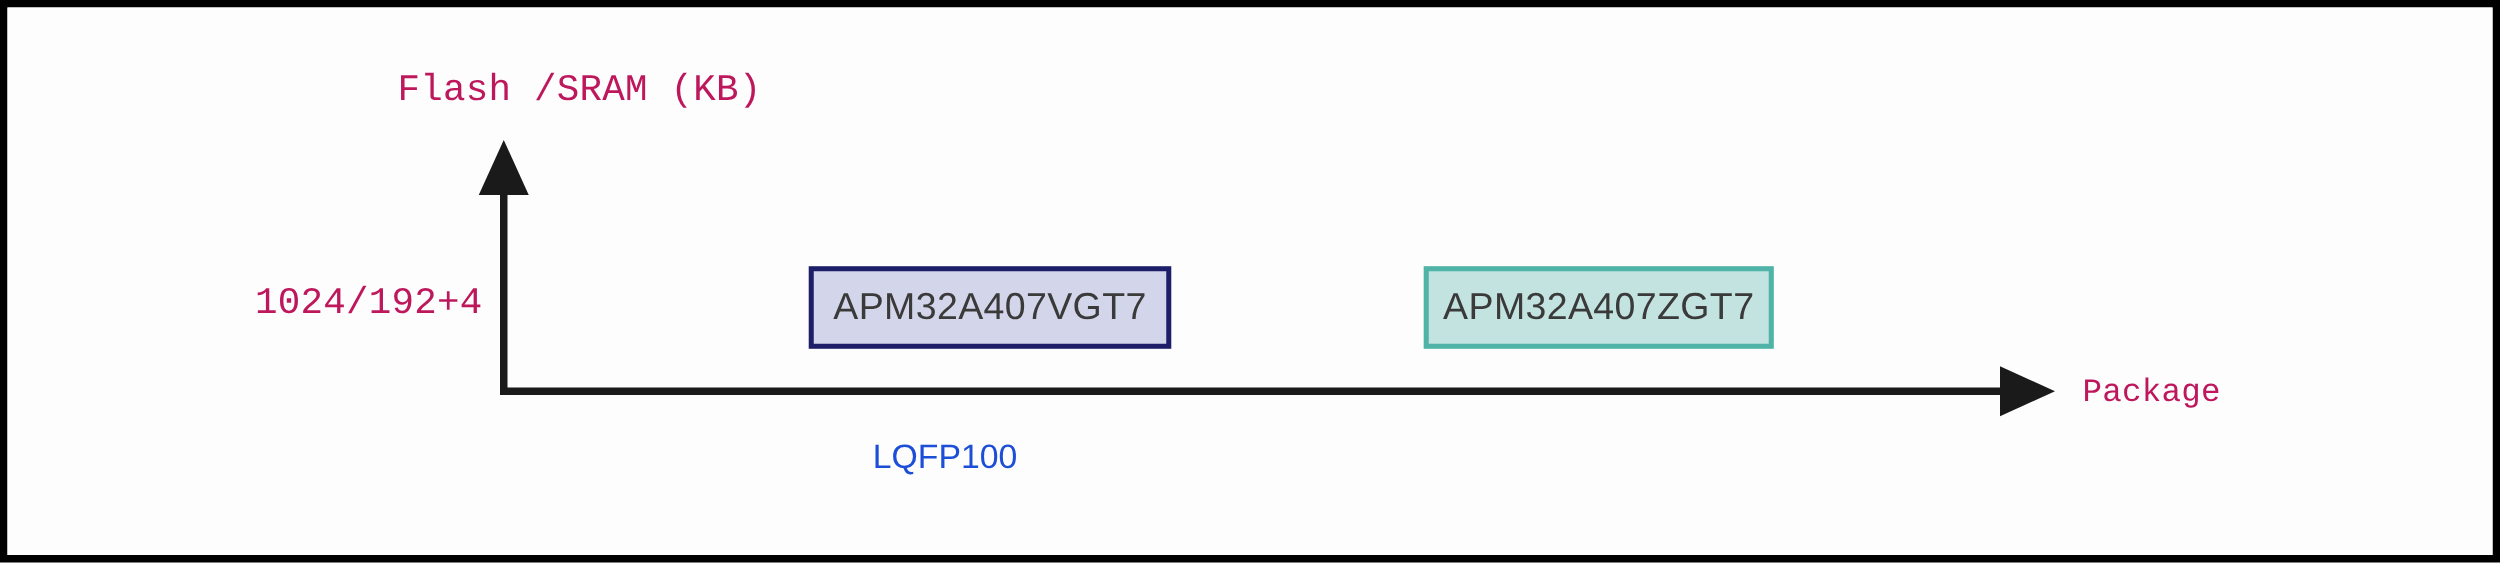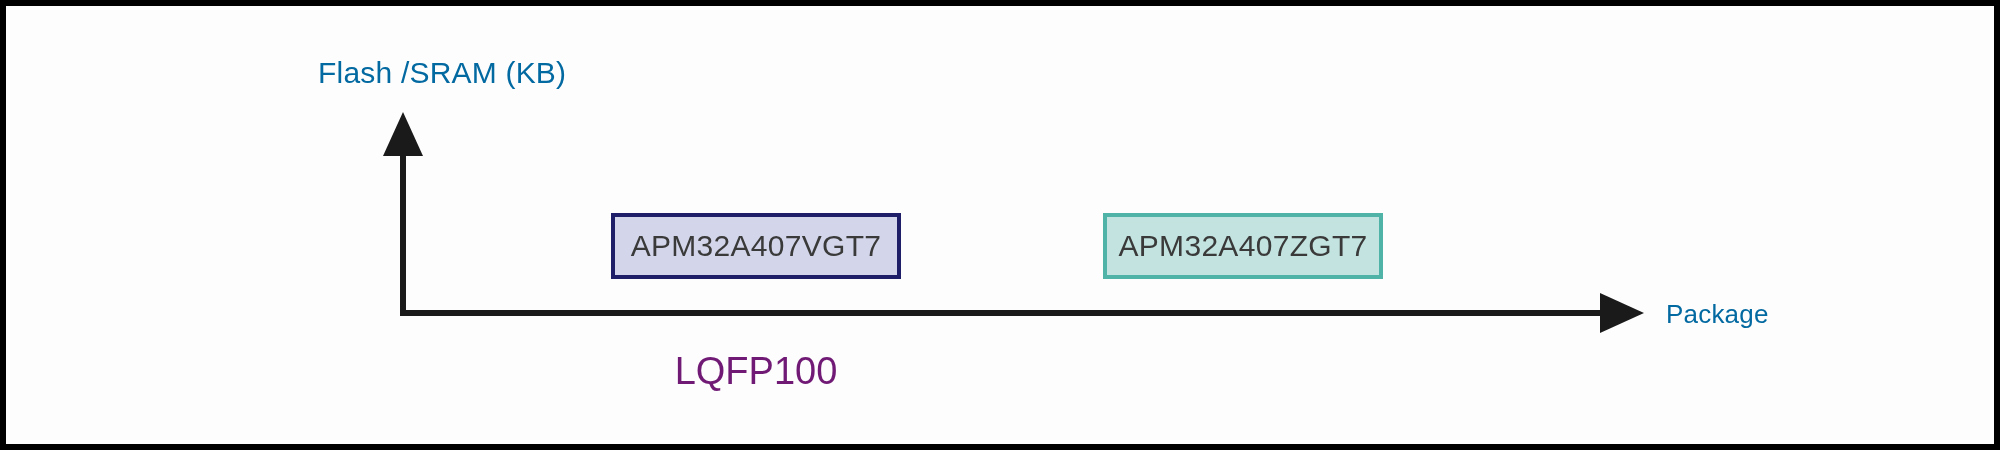--- a/index.html
+++ b/index.html
@@ -35,22 +35,22 @@
     left: 0;
     top: 0;
     width: 1988px;
     height: 438px;
     display: block;
   }
 
   
   .lbl {
     position: absolute;
-    color: #0369a1;
-    font-family: Liberation Sans, sans-serif;
+    color: #be185d;
+    font-family: Liberation Mono, monospace;
     font-weight: 400;
     white-space: nowrap;
     letter-spacing: 0.2px;
   }
 
   #y-axis-title {
     left: 312px;
     top: 50px;
     font-size: 30px;
   }
@@ -63,42 +63,43 @@
 
   #x-axis-title {
     left: 1660px;
     top: 293px;
     font-size: 26px;
   }
 
   .x-tick-label {
     position: absolute;
     top: 344px;
-    font-size: 38px;
-    color: #701a75;
+    font-size: 27px;
+    color: #1d4ed8;
     white-space: nowrap;
     text-align: center;
     font-family: "Liberation Sans", sans-serif;
   }
   #x-tick-0 { left: 605px; width: 290px; }
   #x-tick-1 { left: 1097px; width: 290px; }
 
   
   .part-box {
     position: absolute;
     box-sizing: border-box;
     display: flex;
     align-items: center;
     justify-content: center;
     font-family: "Liberation Sans", sans-serif;
     font-size: 30px;
     color: #3a3a3a;
     letter-spacing: 0.3px;
     top: 207px;
     height: 66px;
+    margin-left: 36px;
   }
 
   #part-box-0 {
     left: 605px;
     width: 290px;
     background: #d3d6ea;
     border: 4px solid #1d1d68;
   }
 
   #part-box-1 {
@@ -120,20 +121,21 @@
 
       <polygon points="397,106 377,150 417,150" fill="#1a1a1a"></polygon>
 
       <line x1="394" y1="307" x2="1596" y2="307" stroke="#1a1a1a" stroke-width="6"></line>
 
       <polygon points="1638,307 1594,287 1594,327" fill="#1a1a1a"></polygon>
     </svg>
 
     <div class="lbl" id="y-axis-title">Flash /SRAM (KB)</div>
 
+    <div class="lbl" id="y-tick-label">1024/192+4</div>
 
     <div class="lbl" id="x-axis-title">Package</div>
 
     <div class="part-box" id="part-box-0">
       <span>APM32A407VGT7</span>
     </div>
 
     <div class="part-box" id="part-box-1">
       <span>APM32A407ZGT7</span>
     </div>

